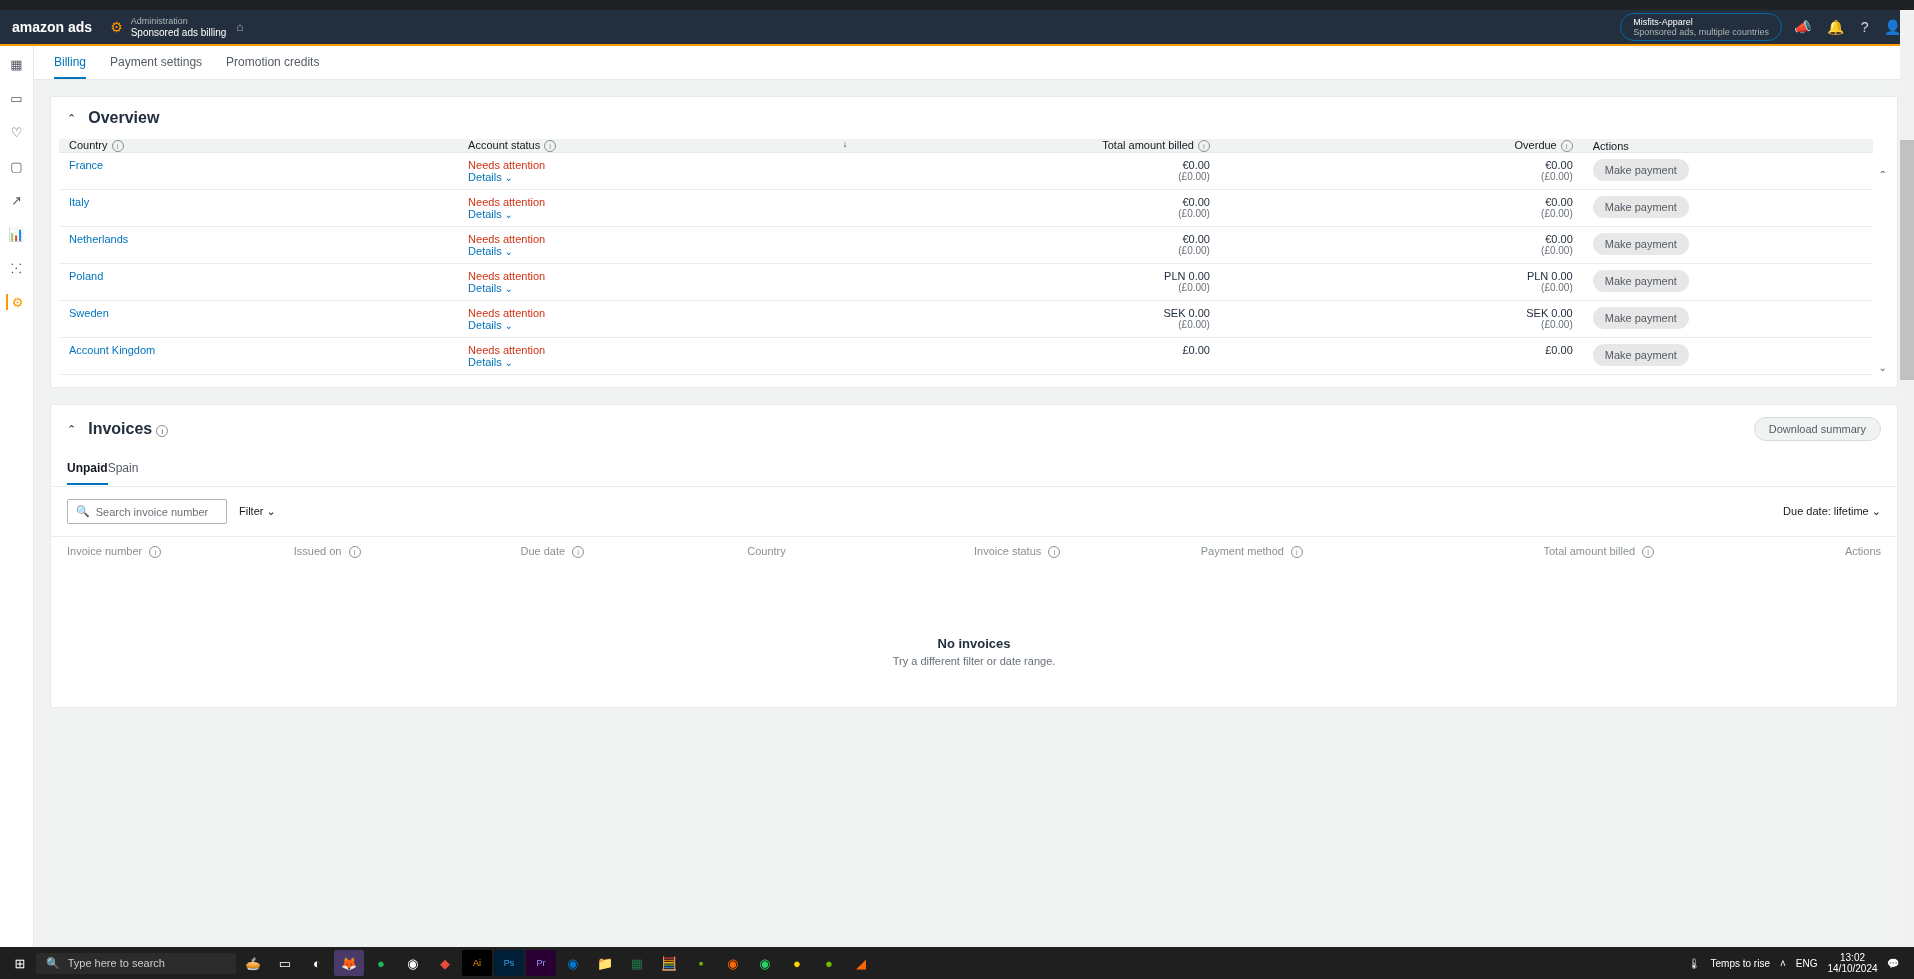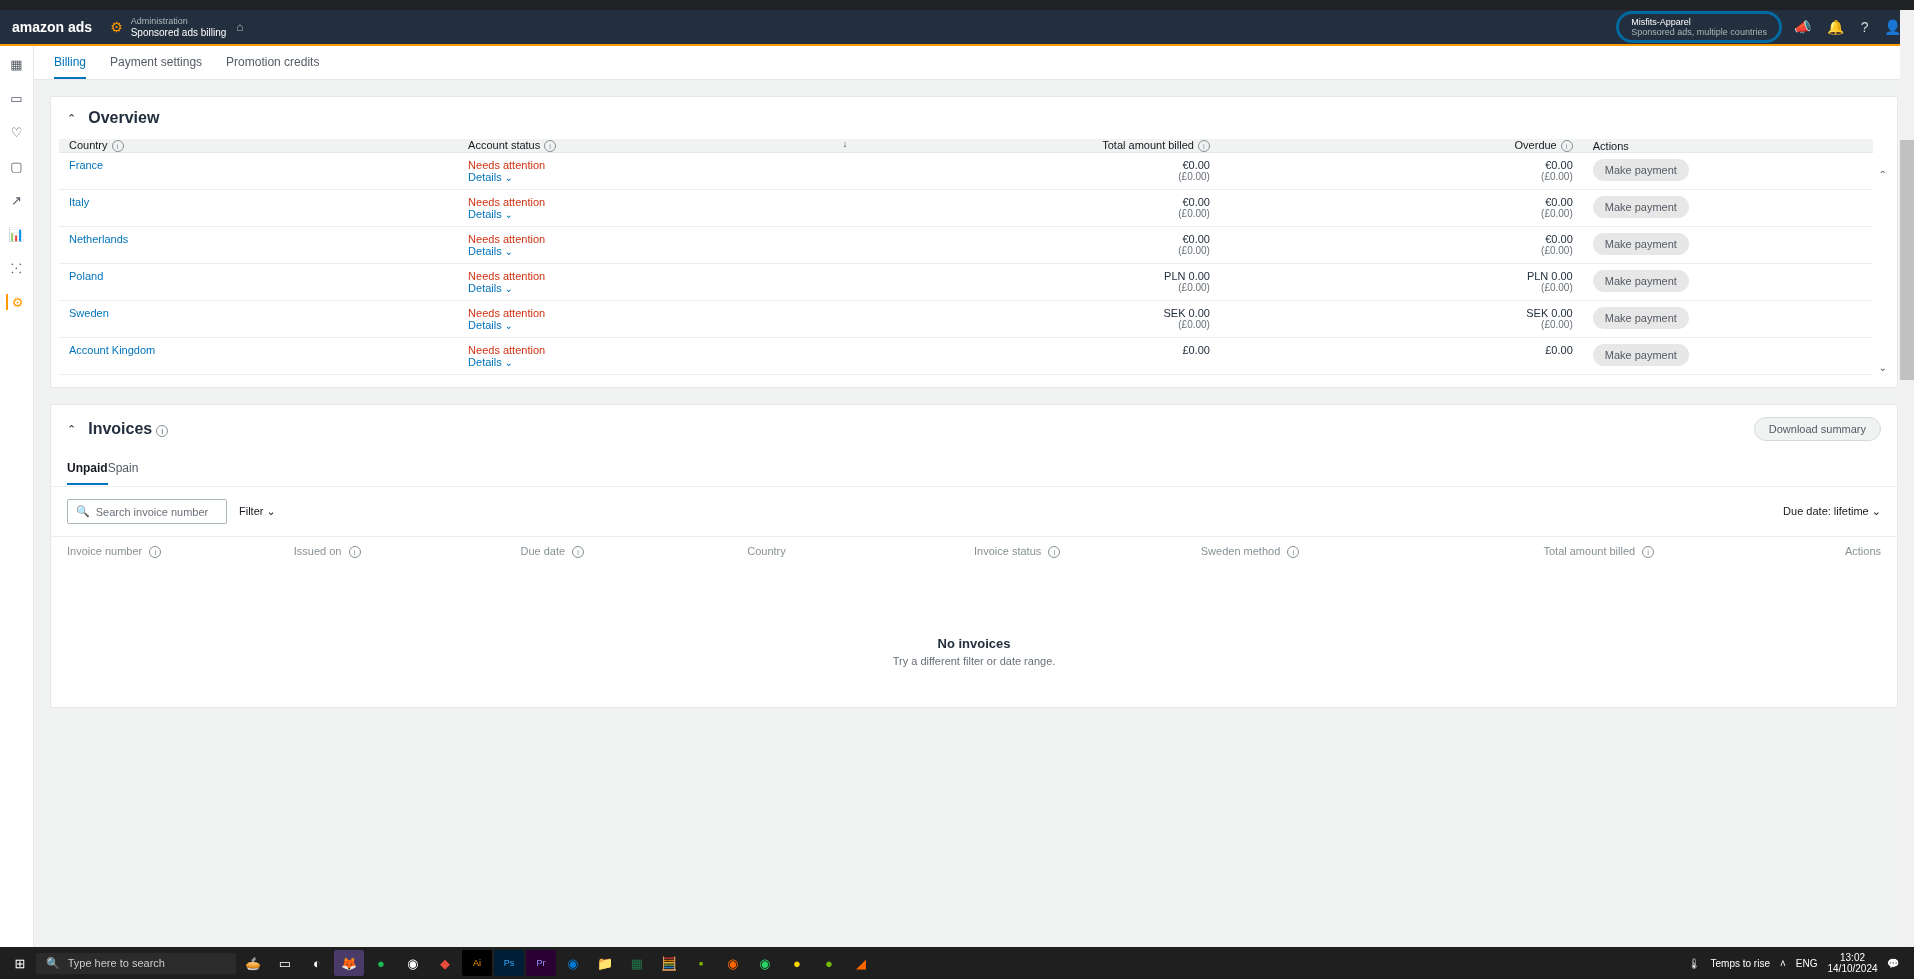--- a/index.html
+++ b/index.html
@@ -7,21 +7,21 @@
     
     .browser-top { height: 10px; background: #202124; }
     
     .header { background: #232f3e; height: 36px; display: flex; align-items: center; padding: 0 12px; color: #fff; border-bottom: 2px solid #ff9900; }
     .logo { font-size: 14px; font-weight: 700; margin-right: 18px; display: flex; align-items: center; }
     .header-gear { color: #ff9900; margin-right: 8px; font-size: 14px; }
     .header-crumb { font-size: 10px; line-height: 11px; }
     .header-crumb .sub { color: #aab7b8; font-size: 9px; }
     .header-home { margin-left: 10px; color: #aab7b8; font-size: 12px; }
     .header-spacer { flex: 1; }
-    .account-pill { border: 3px solid #0369a1; border-radius: 16px; padding: 3px 12px; font-size: 9px; line-height: 10px; margin-right: 12px; }
+    .account-pill { border: 1px solid #0369a1; border-radius: 16px; padding: 3px 12px; font-size: 9px; line-height: 10px; margin-right: 12px; }
     .account-pill .sub { color: #aab7b8; }
     .header-icons { display: flex; gap: 16px; align-items: center; }
     .header-icons span { font-size: 14px; color: #d5dbdb; position: relative; cursor: pointer; }
     .dot { position: absolute; top: -2px; right: -4px; width: 5px; height: 5px; background: #ff9900; border-radius: 50%; }
     
     .layout { display: flex; height: calc(100vh - 46px - 32px); }
     
     .sidenav { width: 34px; background: #fff; border-right: 1px solid #e7e7e7; display: flex; flex-direction: column; align-items: center; padding-top: 10px; gap: 18px; }
     .sidenav-item { width: 16px; height: 16px; display: flex; align-items: center; justify-content: center; color: #545b64; font-size: 13px; cursor: pointer; }
     .sidenav-item.active { color: #ff9900; border-left: 2px solid #ff9900; margin-left: -2px; padding-left: 2px; width: 20px; }
@@ -274,21 +274,21 @@
         <div class="filter-btn"><span>Filter</span> <span>⌄</span></div>
         <div class="filter-spacer"></div>
         <div class="due-date"><span>Due date: lifetime</span> <span>⌄</span></div>
       </div>
       <div class="inv-head">
         <div><span>Invoice number</span> <span class="info-icon">i</span></div>
         <div><span>Issued on</span> <span class="info-icon">i</span></div>
         <div><span>Due date</span> <span class="info-icon">i</span></div>
         <div><span>Country</span></div>
         <div><span>Invoice status</span> <span class="info-icon">i</span></div>
-        <div><span>Sweden method</span> <span class="info-icon">i</span></div>
+        <div><span>Payment method</span> <span class="info-icon">i</span></div>
         <div class="right"><span>Total amount billed</span> <span class="info-icon">i</span></div>
         <div class="right"><span>Actions</span></div>
       </div>
       <div class="empty">
         <h3>No invoices</h3>
         <p>Try a different filter or date range.</p>
       </div>
     </div>
   </div>
 </div>

